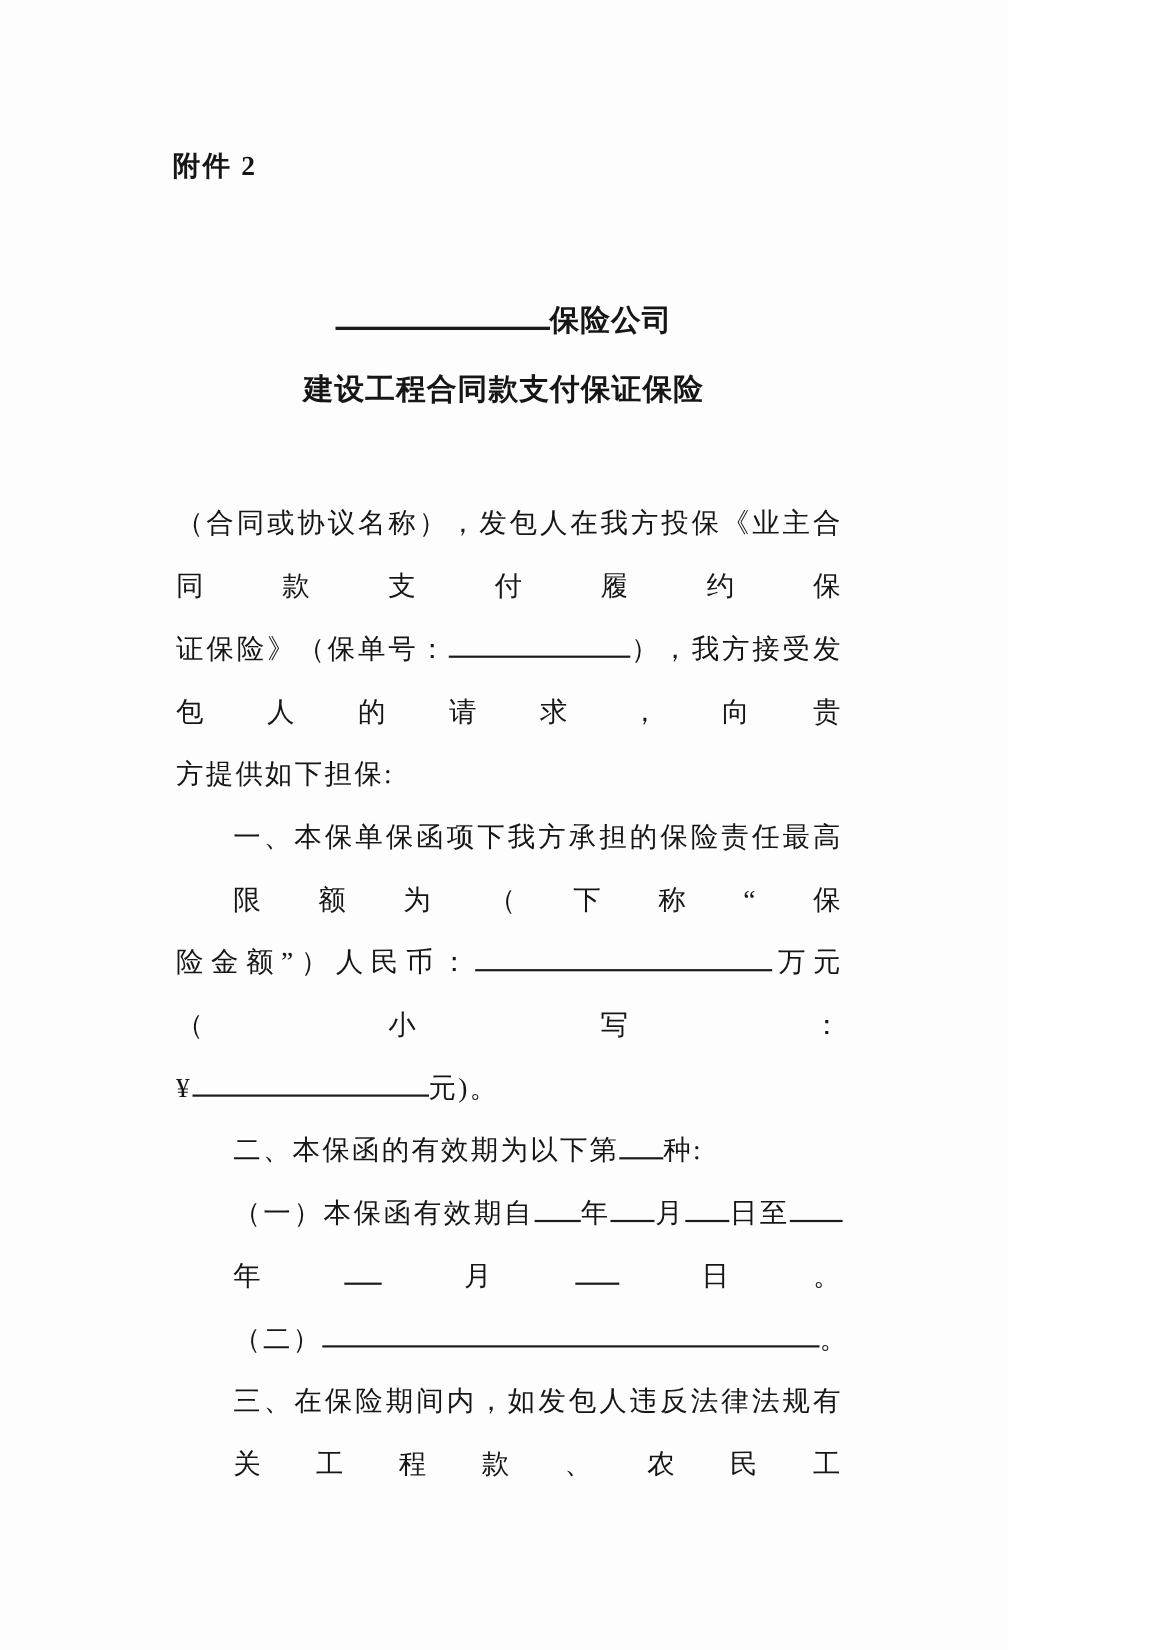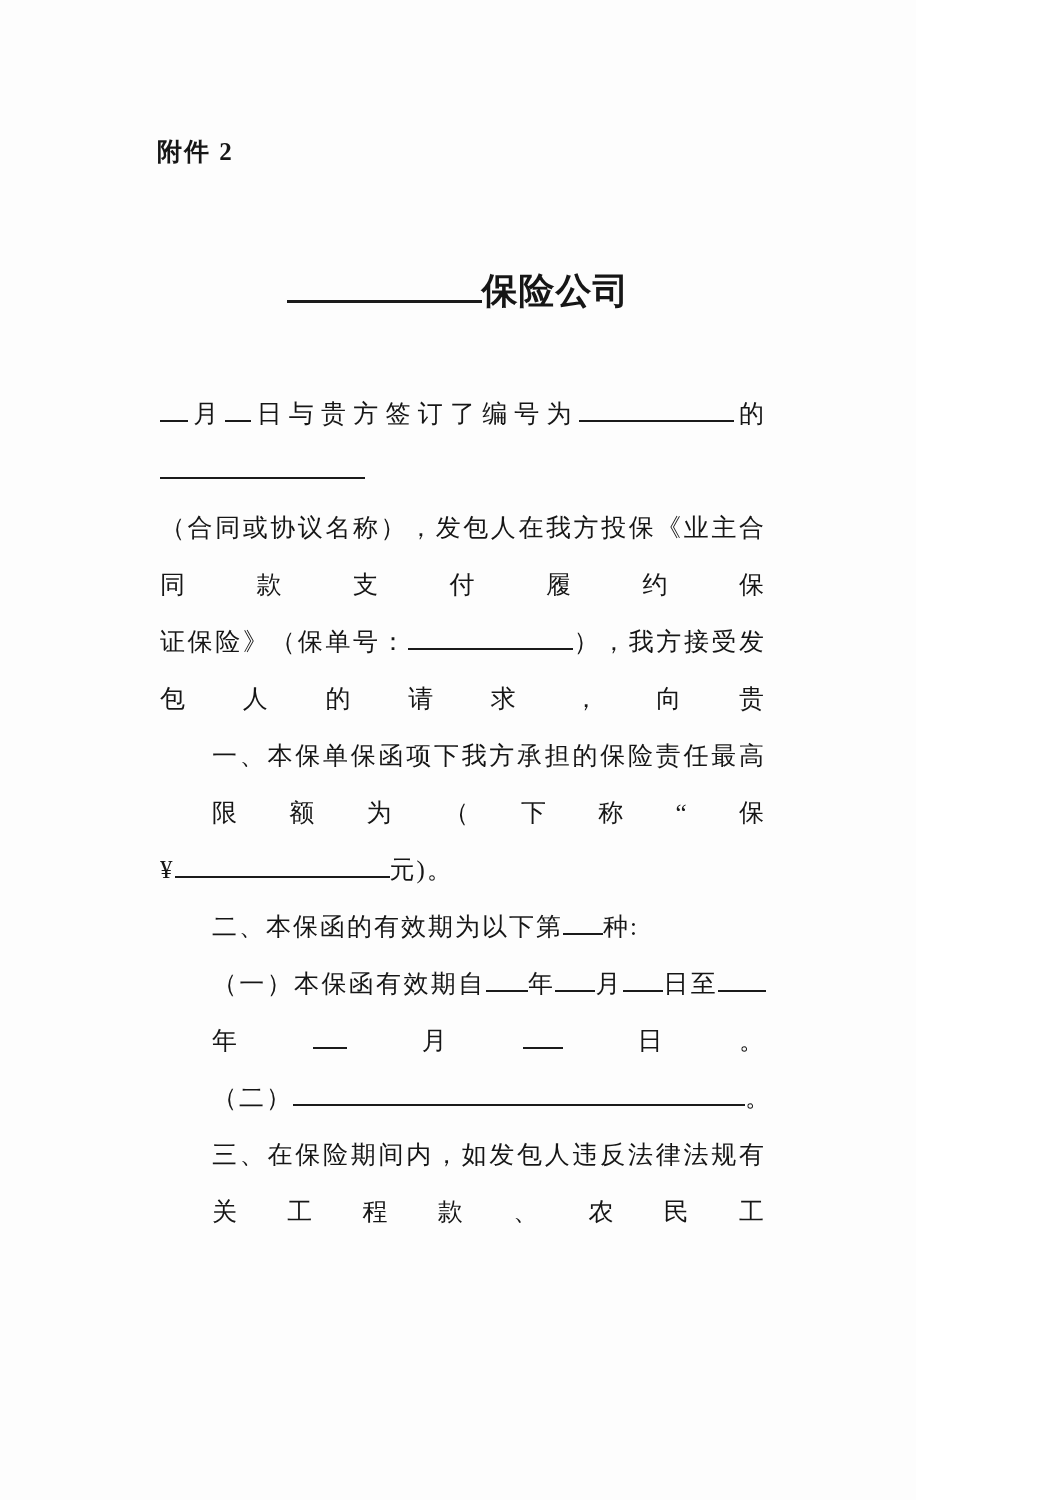--- a/index.html
+++ b/index.html
@@ -21,21 +21,21 @@
     font-weight: 700;
     letter-spacing: 2px;
     line-height: 32px;
   }
 
   .title-block {
     margin-top: 92px;
     text-align: center;
   }
   .title-line {
-    font-size: 36px;
+    font-size: 27px;
     font-weight: 800;
     line-height: 63px;
     letter-spacing: 1px;
     white-space: nowrap;
   }
   .title-line .blank { border-bottom-width: 3px; }
 
   .body-block {
     margin: 62px 150px 0 160px;
     font-size: 25px;
@@ -63,27 +63,29 @@
 </style>
 </head>
 <body>
 
 <div class="page">
 
   <div class="attachment">附件 2</div>
 
   <div class="title-block">
     <div class="title-line" id="title-line-1"><span class="blank" style="width: 195px;"></span><span class="seg-text">保险公司</span></div>
+    <div class="title-line">建设工程合同款支付保证保险</div>
   </div>
 
   <div class="body-block" id="body-lines">
-      <p class="body-line justify"><span class="blank" style="width: 28px;"></span><span class="seg-text">月</span><span class="blank" style="width: 26px;"></span><span class="seg-text">日与贵方签订了编号为</span><span class="blank" style="width: 155px;"></span><span class="seg-text">的</span><span class="blank" style="width: 205px;"></span></p>
       <p class="body-line justify"><span class="seg-text">（合同或协议名称），发包人在我方投保《业主合同款支付履约保</span></p>
       <p class="body-line justify"><span class="seg-text">证保险》（保单号：</span><span class="blank" style="width: 165px;"></span><span class="seg-text">），我方接受发包人的请求，向贵</span></p>
+      <p class="body-line"><span class="seg-text">方提供如下担保:</span></p>
       <p class="body-line indent justify"><span class="seg-text">一、本保单保函项下我方承担的保险责任最高限额为（下称“保</span></p>
+      <p class="body-line justify"><span class="seg-text">险金额”）人民币：</span><span class="blank" style="width: 270px;"></span><span class="seg-text">万元（小写：</span></p>
       <p class="body-line"><span class="seg-text">¥</span><span class="blank" style="width: 215px;"></span><span class="seg-text">元)。</span></p>
       <p class="body-line indent"><span class="seg-text">二、本保函的有效期为以下第</span><span class="blank" style="width: 40px;"></span><span class="seg-text">种:</span></p>
       <p class="body-line indent justify"><span class="seg-text">（一）本保函有效期自</span><span class="blank" style="width: 42px;"></span><span class="seg-text">年</span><span class="blank" style="width: 40px;"></span><span class="seg-text">月</span><span class="blank" style="width: 40px;"></span><span class="seg-text">日至</span><span class="blank" style="width: 48px;"></span><span class="seg-text">年</span><span class="blank" style="width: 34px;"></span><span class="seg-text">月</span><span class="blank" style="width: 40px;"></span><span class="seg-text">日。</span></p>
       <p class="body-line indent"><span class="seg-text">（二）</span><span class="blank" style="width: 452px;"></span><span class="seg-text">。</span></p>
       <p class="body-line indent justify"><span class="seg-text">三、在保险期间内，如发包人违反法律法规有关工程款、农民工</span></p>
     </div>
 
 </div>
 
 </body></html>

